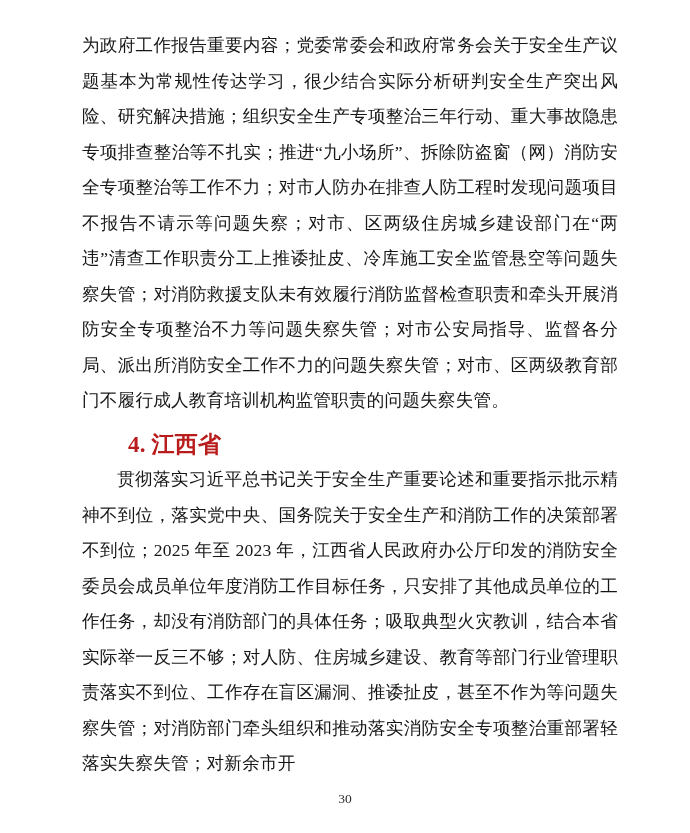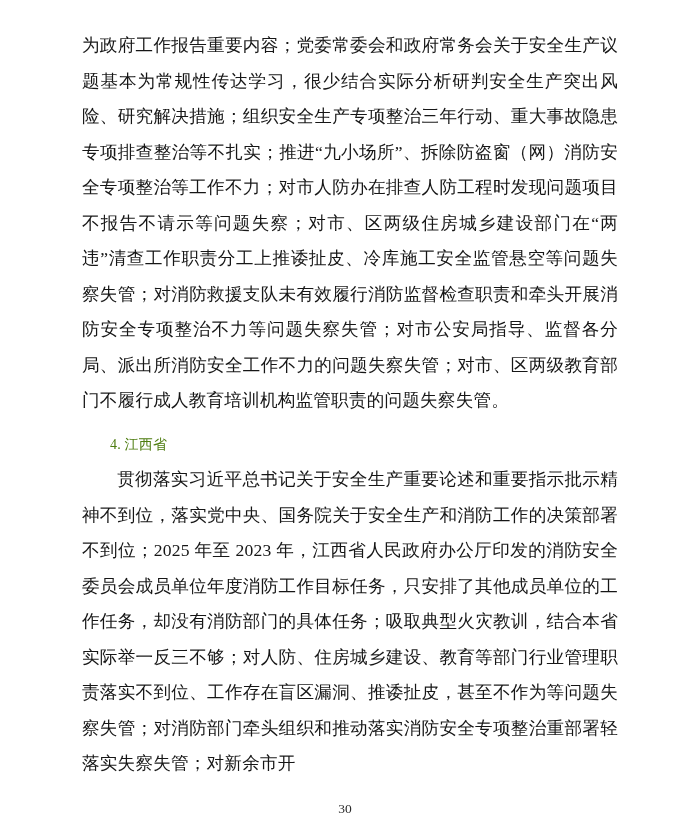--- a/index.html
+++ b/index.html
@@ -31,31 +31,31 @@
   }
   .para {
     margin: 0;
     text-indent: 2em;
   }
   .para.no-indent {
     text-indent: 0;
   }
   .section-heading {
     margin: 8px 0 0 0;
-    font-size: 14px;
+    font-size: 23px;
     line-height: 35.5px;
-    font-weight: normal;
+    font-weight: bold;
     text-indent: 2em;
-    color: #4d7c0f;
+    color: #b91c1c;
   }
   .page-number {
     position: absolute;
     left: 0;
     right: 0;
-    bottom: 16px;
+    bottom: 26px;
     text-align: center;
     font-size: 13.5px;
     font-family: "Liberation Serif", "DejaVu Serif", serif;
     color: #2b2b2b;
   }
 </style>
 </head>
 <body>
 
 <div class="page">

